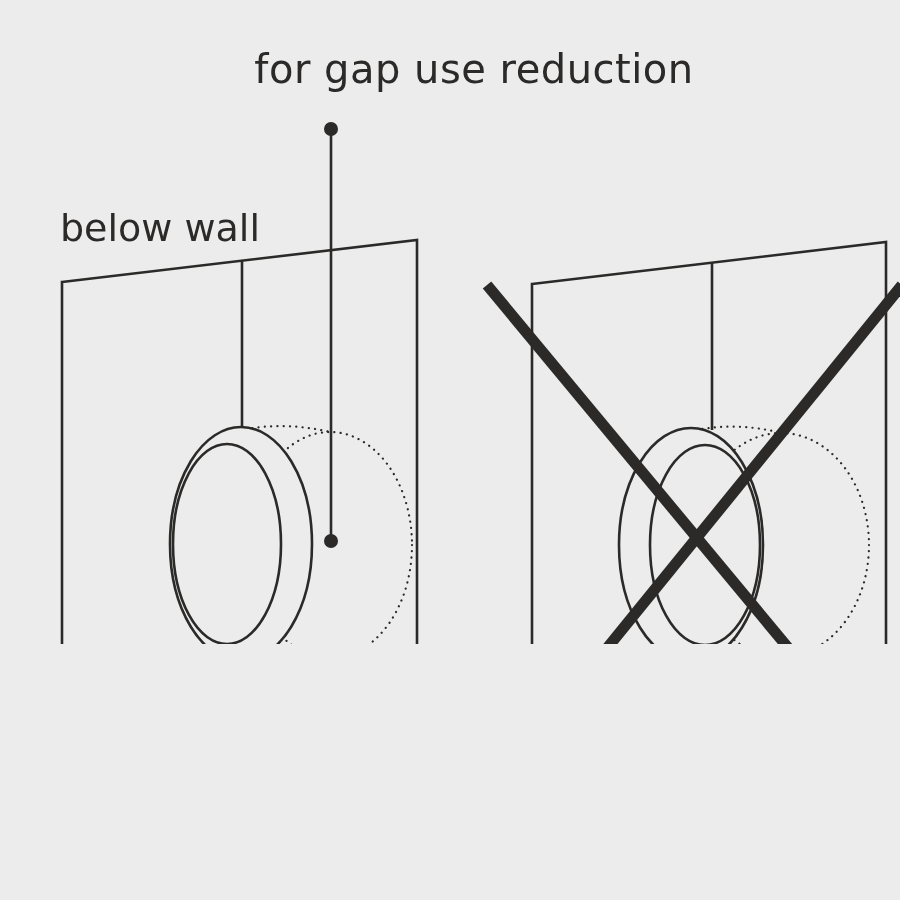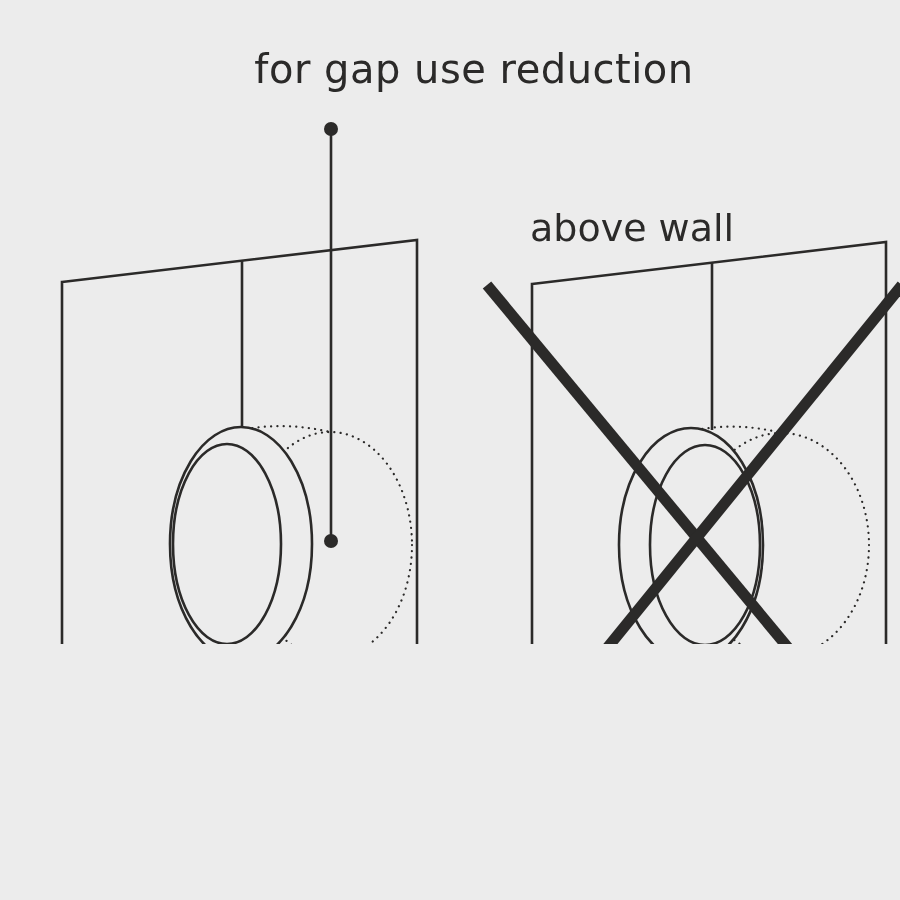--- a/index.html
+++ b/index.html
@@ -97,16 +97,16 @@
     <g>
       <line class="ink" x1="307" y1="130" x2="307" y2="541"></line>
       <circle class="dotfill" cx="307" cy="129" r="7"></circle>
       <circle class="dotfill" cx="307" cy="541" r="7"></circle>
     </g>
   </svg>
 
   <div class="title">for gap use reduction</div>
 
 
+  <div class="wall-label left">below wall</div>
 
-  <div class="wall-label right">above wall</div>
 
 </div>
 
 </body></html>

